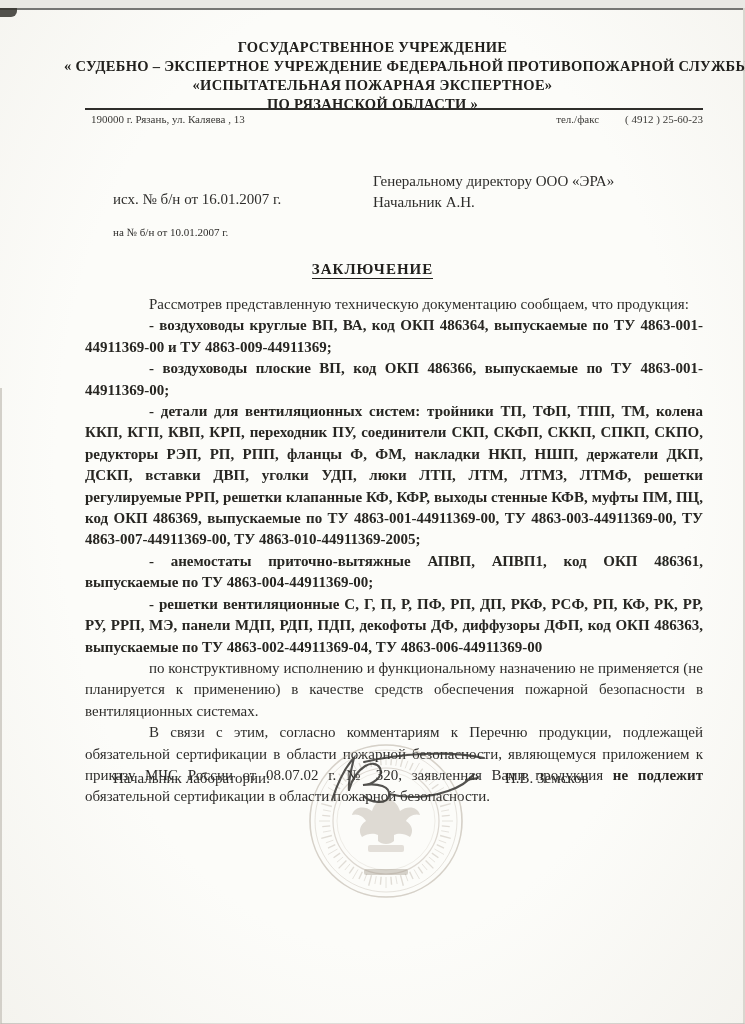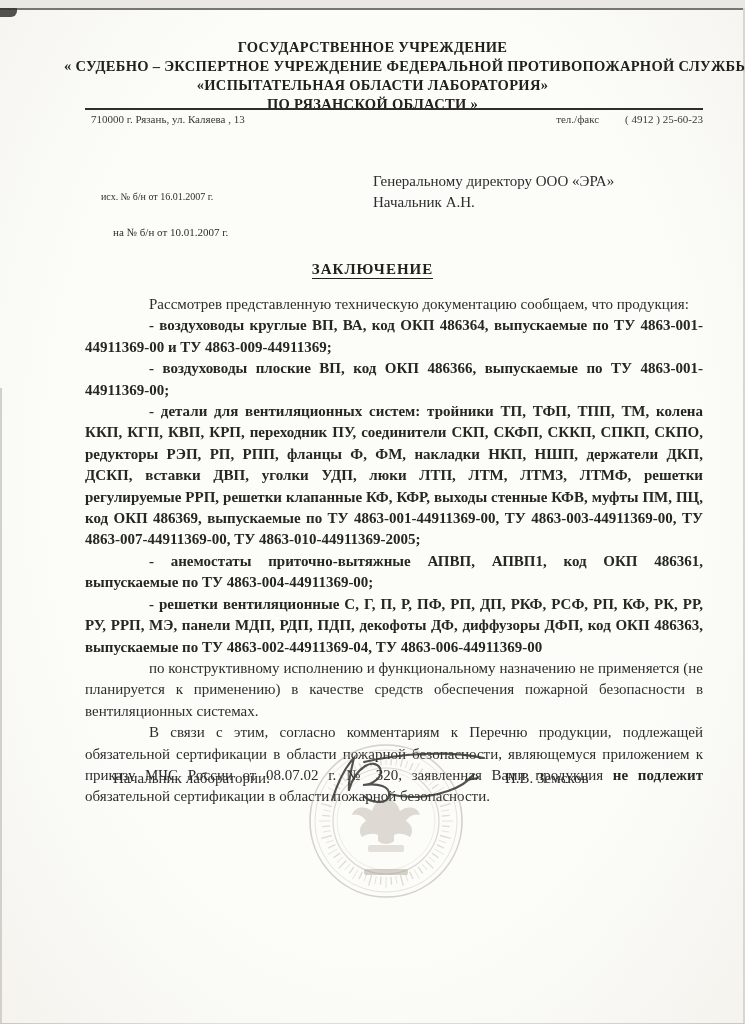--- a/index.html
+++ b/index.html
@@ -26,21 +26,21 @@
     font-weight:bold;font-size:14.5px;line-height:19px;color:#21201d;letter-spacing:.3px;}
   .org-header div{white-space:nowrap;}
   .header-rule{position:absolute;top:100px;left:85px;width:618px;height:2px;background:#2f2e2b;}
   .address-row{position:absolute;top:105px;left:85px;width:618px;font-size:11px;color:#3a3936;}
   .address-left{float:left;padding-left:6px;}
   .address-right{float:right;}
   .address-right .lbl{margin-right:26px;text-align:center;}
 
   
   .addressee{position:absolute;top:163px;left:373px;font-size:15px;line-height:21px;}
-  .ref-out{position:absolute;top:183px;left:101px;font-size:10px;}
+  .ref-out{position:absolute;top:183px;left:113px;font-size:15px;}
   .ref-in{position:absolute;top:218px;left:113px;font-size:11px;}
 
   
   .doc-title{position:absolute;top:252px;left:64px;width:617px;text-align:center;}
   .doc-title span{font-weight:bold;font-size:15px;letter-spacing:1px;border-bottom:1.5px solid #21201d;padding-bottom:1px;color:#21201d;}
 
   
   .body-text{position:absolute;top:286px;left:85px;width:618px;
     font-size:15px;line-height:21.4px;text-align:justify;}
   .body-text p{margin:0;text-indent:64px;}
@@ -61,26 +61,26 @@
   <div class="top-edge"></div>
   <div class="corner-mark"></div>
   <div class="right-edge"></div>
   <div class="left-edge"></div>
   <div class="bottom-shadow"></div>
   <div class="bottom-strip"></div>
 
   <div class="org-header">
     <div>ГОСУДАРСТВЕННОЕ  УЧРЕЖДЕНИЕ</div>
     <div>« СУДЕБНО – ЭКСПЕРТНОЕ  УЧРЕЖДЕНИЕ  ФЕДЕРАЛЬНОЙ  ПРОТИВОПОЖАРНОЙ  СЛУЖБЫ</div>
-    <div>«ИСПЫТАТЕЛЬНАЯ  ОБЛАСТИ  ЛАБОРАТОРИЯ»</div>
+    <div>«ИСПЫТАТЕЛЬНАЯ  ПОЖАРНАЯ  ЭКСПЕРТНОЕ»</div>
     <div>ПО РЯЗАНСКОЙ ОБЛАСТИ »</div>
   </div>
   <div class="header-rule"></div>
   <div class="address-row">
-    <span class="address-left">710000 г. Рязань,  ул. Каляева , 13</span>
+    <span class="address-left">190000 г. Рязань,  ул. Каляева , 13</span>
     <span class="address-right">
       <span class="lbl">тел./факс</span><span>( 4912 )  25-60-23</span>
     </span>
   </div>
 
   <div class="addressee">
     <div>Генеральному директору ООО «ЭРА»</div>
     <div>Начальник А.Н.</div>
   </div>
   <div class="ref-out">исх. № б/н  от 16.01.2007 г.</div>

